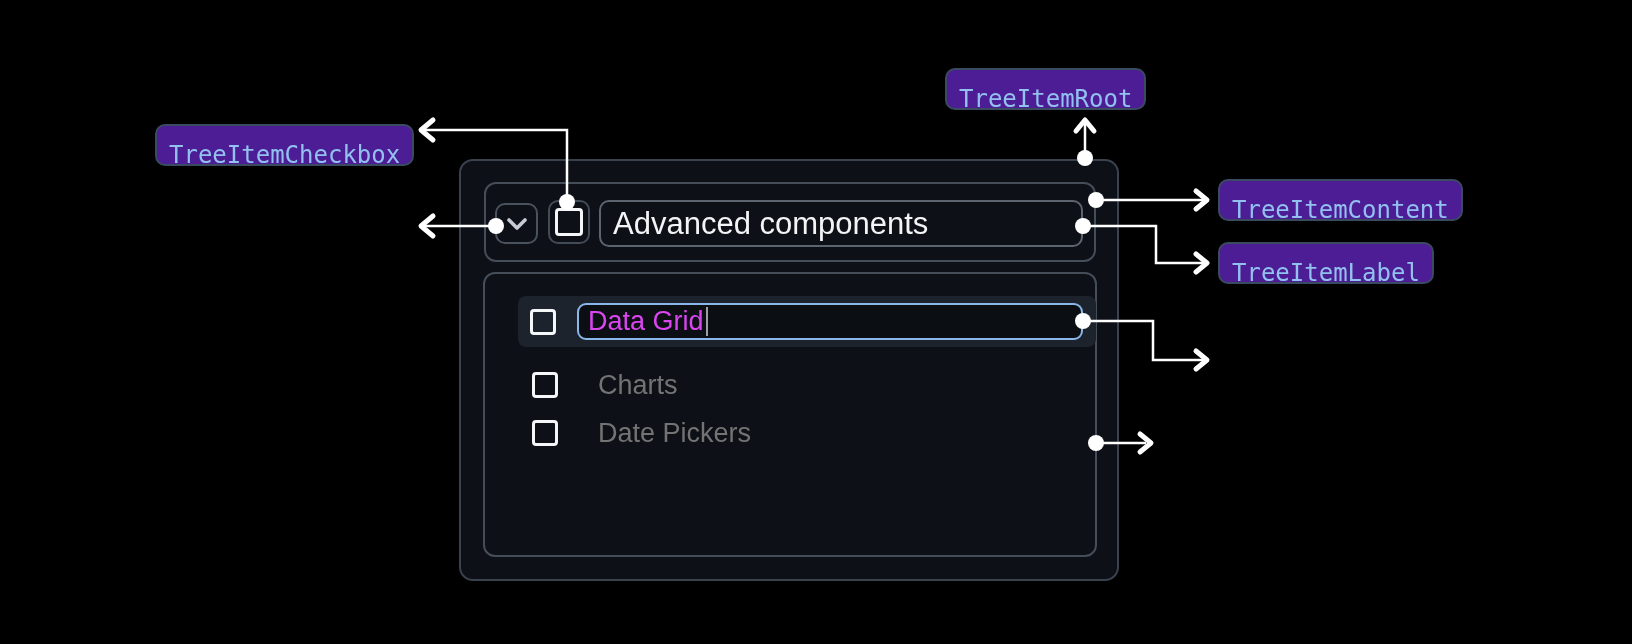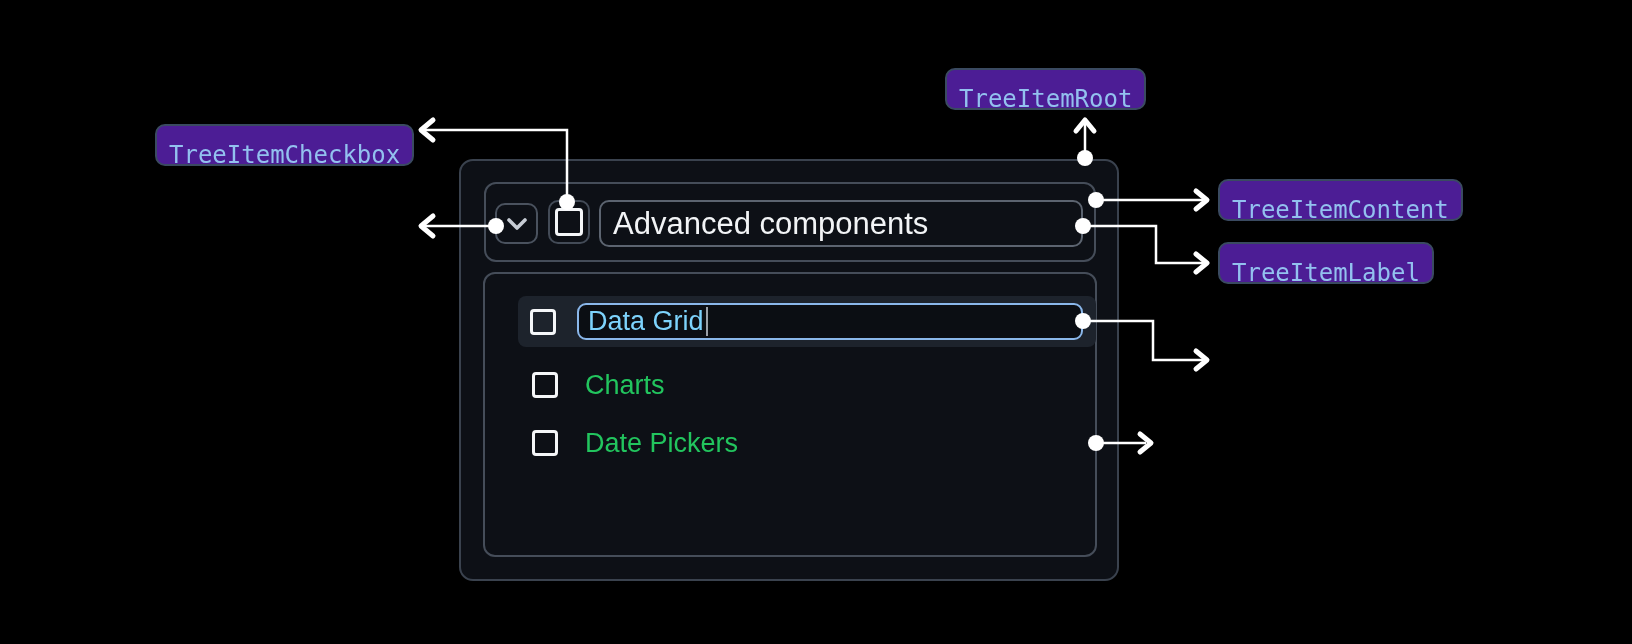--- a/index.html
+++ b/index.html
@@ -48,29 +48,29 @@
   }
   .row-edit{
     position:absolute;left:518px;top:296px;width:578px;height:51px;
     background:#1d232c;border-radius:8px;display:flex;align-items:center;
   }
   .row-edit .cb-glyph{width:20px;height:20px;margin-left:12px;}
   .label-input{
     position:absolute;left:577px;top:303px;width:506px;height:37px;
     background:#0b0e13;border:2.5px solid #8ab7ea;border-radius:9px;box-sizing:border-box;
     display:flex;align-items:center;padding-left:9px;
-    color:#7dd3fc;font-size:27px;
+    color:#d946ef;font-size:27px;
   }
   .caret{display:inline-block;width:2.5px;height:29px;background:#9aa0a8;margin-left:2px;}
   .tree-row{
     position:absolute;left:518px;width:578px;height:48px;
     display:flex;align-items:center;cursor:pointer;
   }
   .tree-row .cb-glyph{width:20px;height:20px;margin-left:14px;}
-  .tree-row .row-label{color:#22c55e;font-size:27px;margin-left:27px;}
+  .tree-row .row-label{color:#737373;font-size:27px;margin-left:40px;}
   
   #connectors{position:absolute;left:0;top:0;pointer-events:none;}
 </style>
 </head>
 <body>
 
 <div id="canvas">
 
   <div class="card"></div>
 
@@ -97,21 +97,21 @@
   </div>
   <div class="label-input">
     <span>Data Grid</span>
     <span class="caret"></span>
   </div>
 
   <div class="tree-row" style="top:361px">
     <div class="cb-glyph"></div>
     <span class="row-label">Charts</span>
   </div>
-  <div class="tree-row" style="top:419px">
+  <div class="tree-row" style="top:409px">
     <div class="cb-glyph"></div>
     <span class="row-label">Date Pickers</span>
   </div>
 
   <svg id="connectors" width="1632" height="644" viewBox="0 0 1632 644">
     <g fill="none" stroke="#ffffff" stroke-width="2.5">
 
       <polyline points="424,130 567,130 567,197"></polyline>
 
       <polyline points="424,226 493,226"></polyline>

